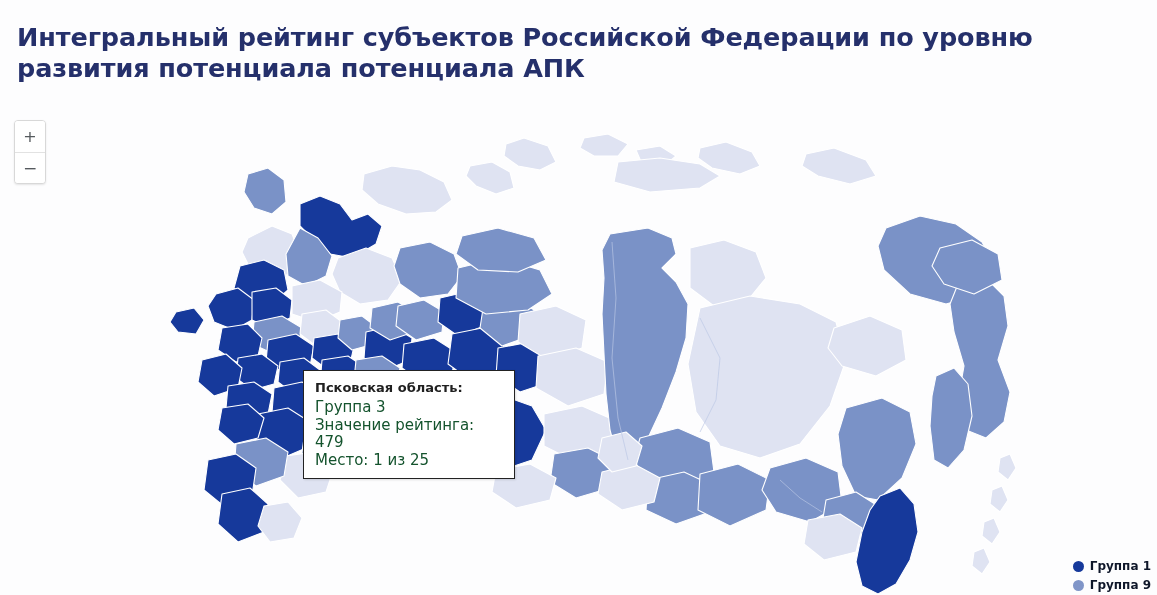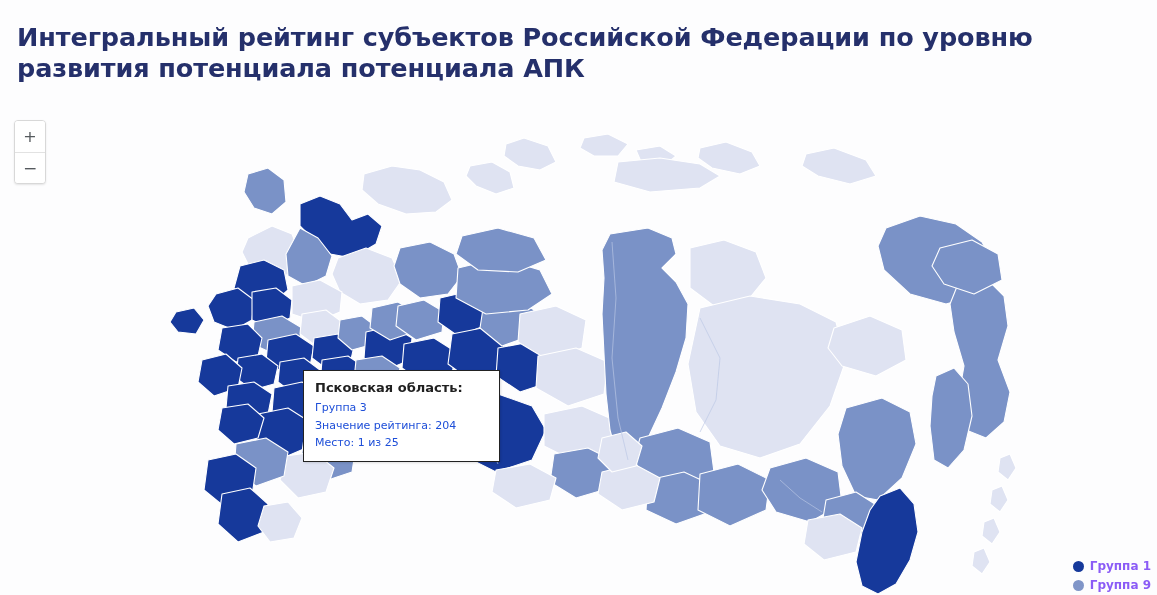--- a/index.html
+++ b/index.html
@@ -84,38 +84,38 @@
     border-top: 1px solid #e2e2e2;
     border-radius: 0 0 3px 3px;
     font-size: 17px;
   }
 
   
   #map-tooltip {
     position: absolute;
     left: 303px;
     top: 262px;
-    width: 197px;
+    width: 212px;
     background: #ffffff;
     border: 1px solid #222222;
     box-sizing: border-box;
     padding: 8px 11px 9px 11px;
     z-index: 50;
     box-shadow: 1px 1px 2px rgba(0,0,0,0.12);
   }
   #tooltip-title {
     font-size: 13px;
     font-weight: bold;
     color: #202020;
     line-height: 18px;
     margin-bottom: 2px;
   }
   .tooltip-row {
-    font-size: 11px;
-    color: #1d4ed8;
+    font-size: 15px;
+    color: #14532d;
     line-height: 17.5px;
   }
 
   
   #map-legend {
     position: absolute;
     right: 6px;
     bottom: 0px;
     z-index: 45;
     text-align: left;
@@ -129,21 +129,21 @@
   .legend-swatch {
     width: 11px;
     height: 11px;
     border-radius: 50%;
     margin-right: 6px;
     flex: 0 0 auto;
   }
   .legend-label {
     font-size: 12px;
     font-weight: bold;
-    color: #8b5cf6;
+    color: #0f172a;
     white-space: nowrap;
     line-height: 14px;
   }
 </style>
 </head>
 <body style="background: rgb(253, 253, 254);">
 
 <div id="page-title" style="color: rgb(37, 48, 107);">Интегральный рейтинг субъектов Российской Федерации по уровню
 развития потенциала потенциала АПК</div>
 
@@ -257,21 +257,21 @@
   </svg>
 
   <div id="zoom-control">
     <button class="zoom-btn" id="zoom-in-button">+</button>
     <button class="zoom-btn" id="zoom-out-button">−</button>
   </div>
 
   <div id="map-tooltip">
     <div id="tooltip-title">Псковская область:</div>
     <div class="tooltip-row">Группа 3</div>
-    <div class="tooltip-row">Значение рейтинга: 204</div>
+    <div class="tooltip-row">Значение рейтинга: 479</div>
     <div class="tooltip-row">Место: 1 из 25</div>
   </div>
 
   <div id="map-legend">
     <div class="legend-item">
       <span class="legend-swatch" style="background: rgb(22, 57, 155);"></span>
       <span class="legend-label">Группа 1</span>
     </div>
     <div class="legend-item">
       <span class="legend-swatch" style="background: rgb(128, 149, 200);"></span>

